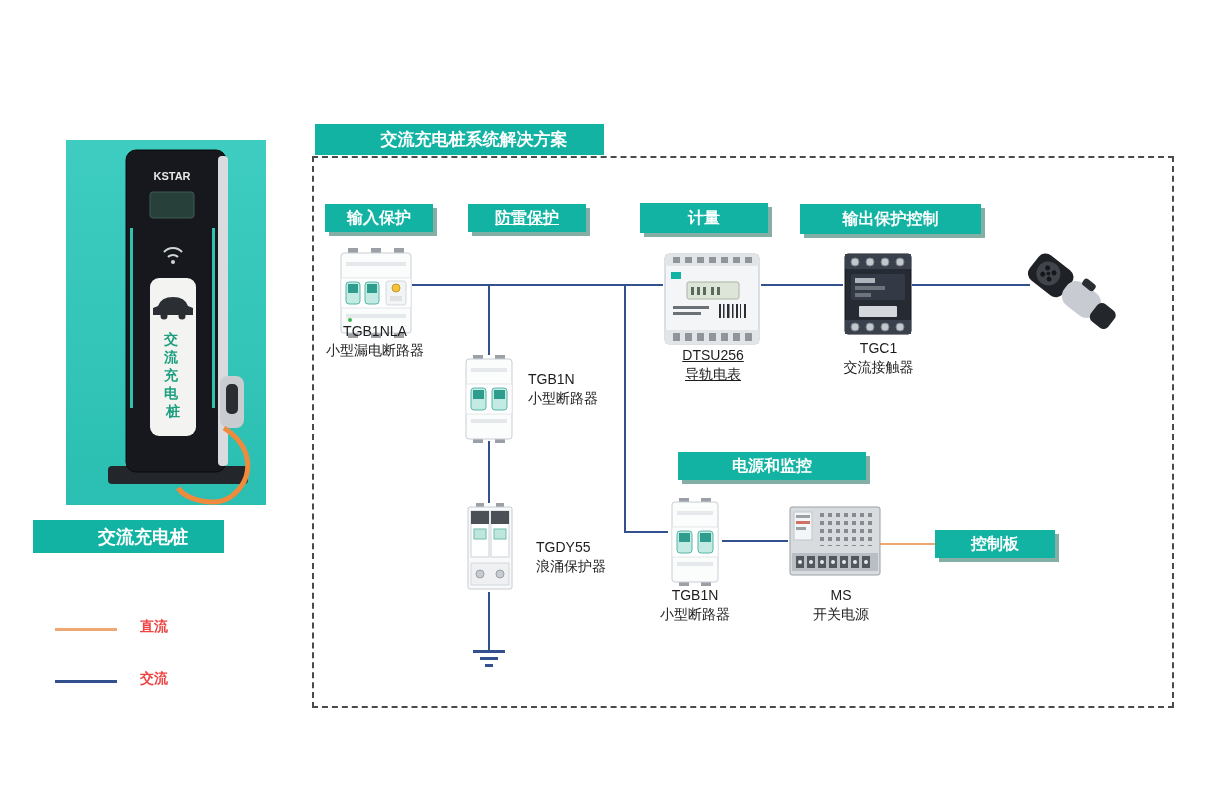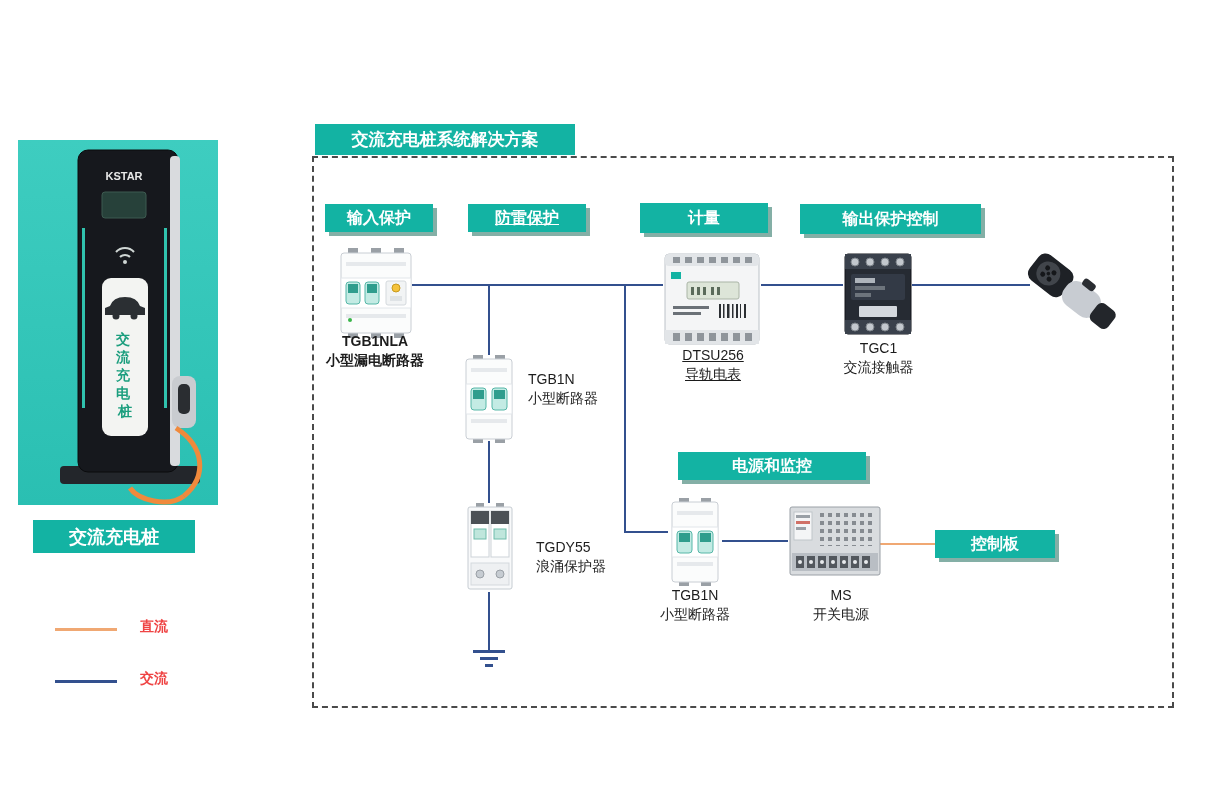--- a/index.html
+++ b/index.html
@@ -2,26 +2,26 @@
 <html><head>
 <meta charset="utf-8">
 <style>
   html,body{margin:0;padding:0;background:#ffffff;font-family:"Liberation Sans",sans-serif;}
   .canvas{position:relative;width:1213px;height:812px;background:#ffffff;overflow:hidden;}
   .abs{position:absolute;}
   svg{overflow:visible;display:block;}
 
   .page-title{font-size:38px;font-weight:800;color:#1fa64d;letter-spacing:1px;}
 
-  .photo{background:linear-gradient(180deg,#3ecdc0,#2abfb2);}
+  .photo{background:linear-gradient(180deg,#3ecdc0,#2abfb2);margin-left:48px;}
 
   .badge{background:#13b3a3;color:#ffffff;font-weight:bold;font-size:16px;
          display:flex;align-items:center;justify-content:center;
          box-shadow:4px 4px 0 rgba(10,95,78,.5);}
-  .badge.flat{box-shadow:none;}
+  .badge.flat{box-shadow:none;padding-left:29px;}
   .badge.big{font-size:17px;}
 
   .dash-box{border:2px dashed #4a4a4a;background:#ffffff;}
 
   .comp-label{font-size:14px;color:#1c1c1c;line-height:19px;}
   .comp-label.center{text-align:center;}
 
   .hline{height:2px;background:#33508e;}
   .vline{width:2px;background:#33508e;}
   .hline.dc{background:#f0a873;}
@@ -122,21 +122,21 @@
       <rect x="27" y="34" width="14" height="22" rx="3" fill="#c3ebe4" stroke="#57b7a8"></rect>
         <rect x="29" y="36" width="10" height="9" fill="#2f9d8d"></rect>
       <rect x="48" y="33" width="20" height="24" rx="2" fill="#f2f4f5" stroke="#d4d9dd"></rect>
       <circle cx="58" cy="40" r="4" fill="#f5c33b" stroke="#c79a1f"></circle>
       <rect x="52" y="48" width="12" height="5" fill="#dfe3e6"></rect>
       <rect x="8" y="14" width="60" height="4" fill="#e6e9ec"></rect>
       <rect x="8" y="66" width="60" height="4" fill="#e6e9ec"></rect>
       <circle cx="12" cy="72" r="2" fill="#39b54a"></circle>
     </svg>
   </div>
-  <div class="abs comp-label center" style="left:305px;top:332px;width:140px;font-weight:bold;">
+  <div class="abs comp-label center" style="left:305px;top:322px;width:140px;">
     <div>TGB1NLA</div>
     <div>小型漏电断路器</div>
   </div>
 
   <div class="abs" style="left:462px;top:355px;">
     <svg width="54" height="88" viewBox="0 0 54 88">
       <rect x="11" y="0" width="10" height="9" fill="#9aa0a6"></rect>
         <rect x="33" y="0" width="10" height="9" fill="#9aa0a6"></rect>
       <rect x="11" y="79" width="10" height="9" fill="#9aa0a6"></rect>
         <rect x="33" y="79" width="10" height="9" fill="#9aa0a6"></rect>

